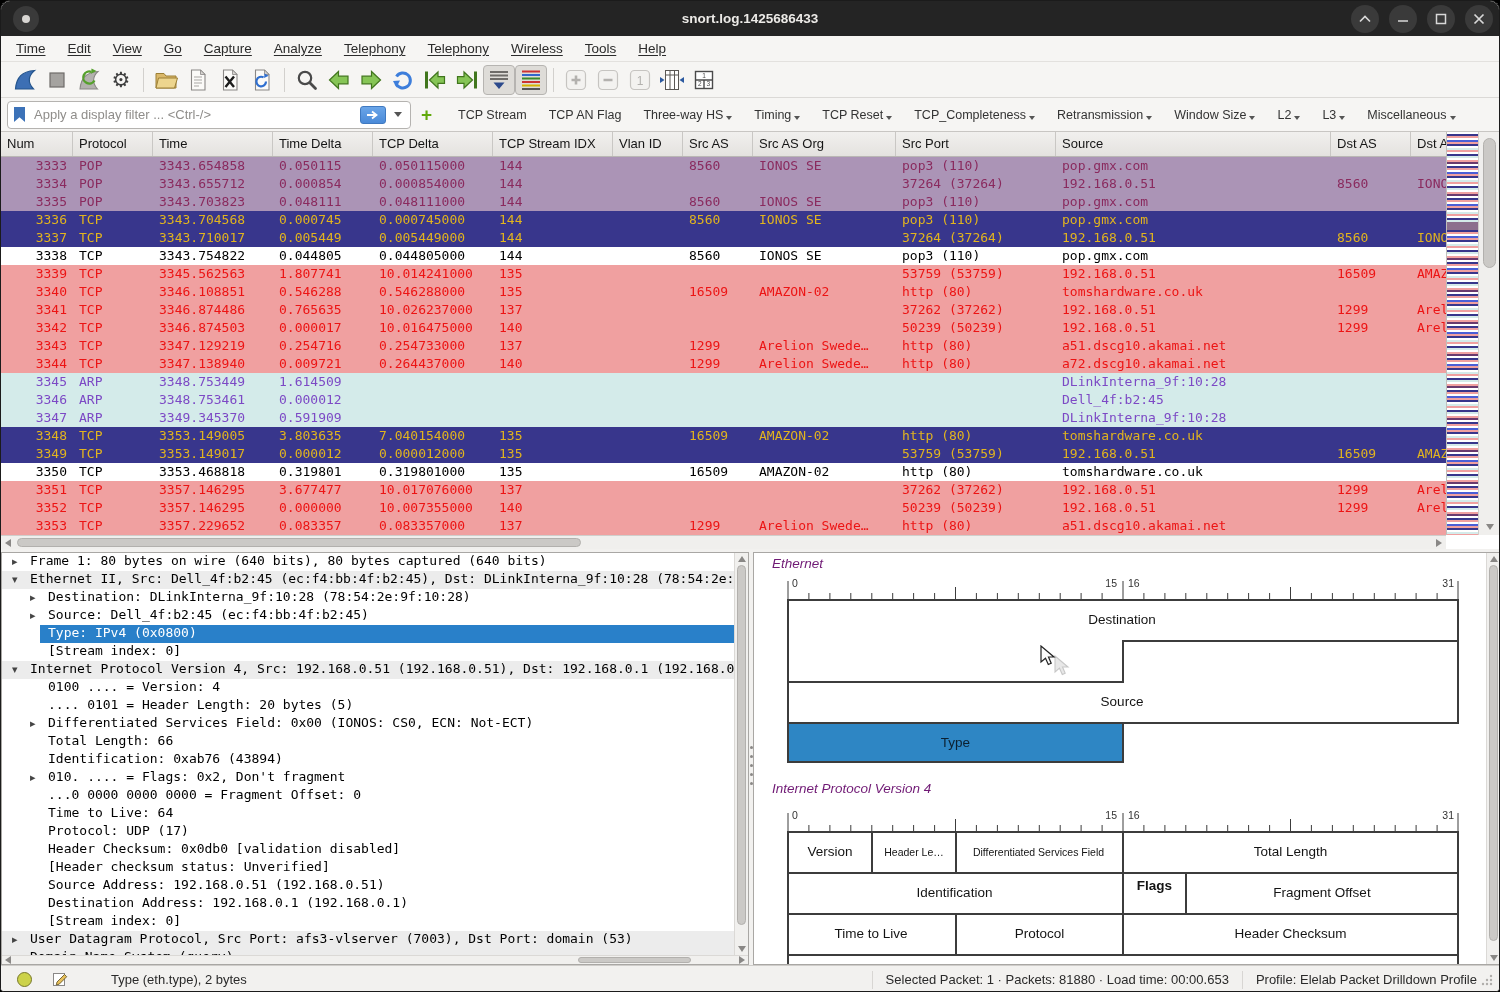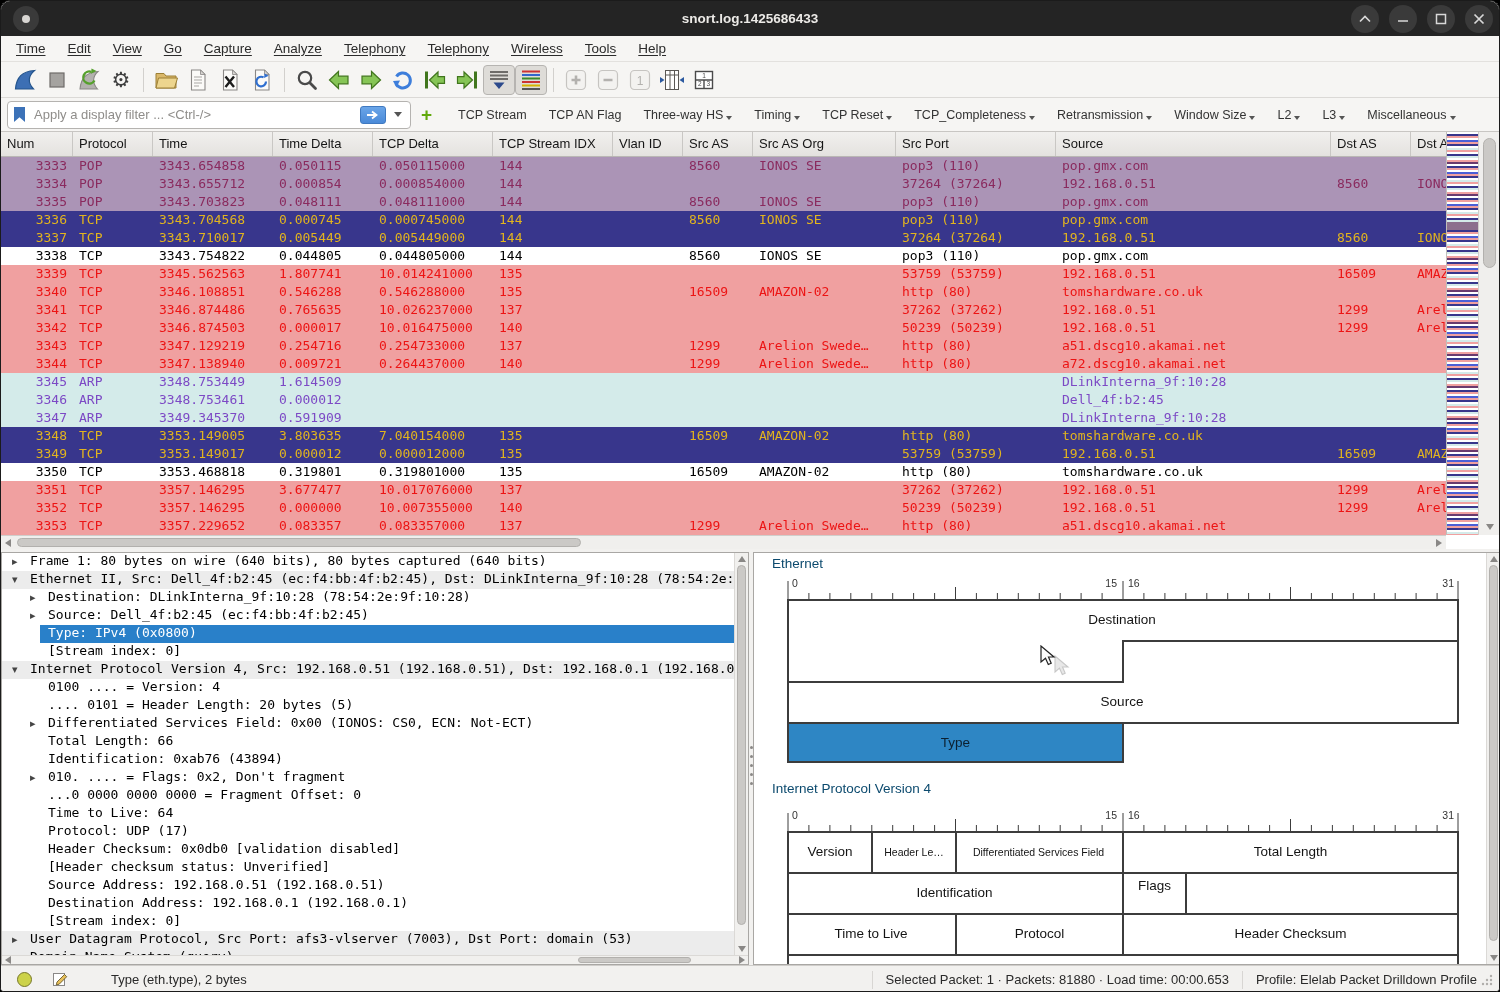--- a/index.html
+++ b/index.html
@@ -60,21 +60,21 @@
   .dtext{display:block;}
   .dline.sel::before{content:"";position:absolute;left:38px;right:0;top:0;bottom:0;background:var(--sel);}
   .dline.sel .dtext{position:relative;color:#fff;}
   .dvscroll{position:absolute;right:0;top:0;width:14px;height:402px;background:#f1f0ee;border-left:1px solid #dbd9d6;box-sizing:border-box;}
   .dvthumb{position:absolute;left:2px;top:12px;width:9px;height:360px;background:#cbc9c6;border:1px solid #b2b0ad;border-radius:5px;box-sizing:border-box;}
   .dhscroll{position:absolute;left:0;right:0;bottom:0;height:9px;background:#f1f0ee;border-top:1px solid #dbd9d6;box-sizing:border-box;}
   .dhthumb{position:absolute;left:576px;top:1px;width:113px;height:6px;background:#cbc9c6;border:1px solid #b2b0ad;border-radius:3px;box-sizing:border-box;}
   .spdots{position:absolute;left:747px;top:188px;width:6px;}
   .spdots i{display:block;width:3px;height:3px;border-radius:50%;background:#8a8886;margin:6px auto;}
   .diagram{position:absolute;left:752px;top:0;width:748px;height:413px;background:#fff;border:1px solid #a9a7a4;box-sizing:border-box;overflow:hidden;}
-  .dgtitle{position:absolute;left:18px;font-size:13.5px;color:#0c4a6e;}
+  .dgtitle{position:absolute;left:18px;font-size:13.5px;color:#701a75;font-style:italic;}
   .ruler{position:absolute;}
   .ruler text{font-family:"Liberation Sans",sans-serif;font-size:10.5px;fill:#333;}
   .gl{position:absolute;background:#3c3c3c;}
   .dglabel{position:absolute;display:flex;align-items:center;justify-content:center;font-size:13.5px;color:#141414;}
   .dglabel.small{font-size:10.5px;}
   .typebox{position:absolute;display:flex;align-items:center;justify-content:center;font-size:13.5px;color:#0c2030;background:var(--fieldfill);border:2px solid #3c3c3c;box-sizing:border-box;}
   .dgvscroll{position:absolute;right:0;top:0;bottom:0;width:14px;background:#f1f0ee;border-left:1px solid #dbd9d6;box-sizing:border-box;}
   .dgvthumb{position:absolute;left:2px;top:12px;width:9px;height:376px;background:#cbc9c6;border:1px solid #b2b0ad;border-radius:5px;box-sizing:border-box;}
   .cursor{position:absolute;}
   
@@ -766,21 +766,22 @@
       <div class="gl" style="left:368px;top:278px;width:2px;height:125px;"></div>
       <div class="gl" style="left:117px;top:278px;width:2px;height:43px;"></div>
       <div class="gl" style="left:201px;top:278px;width:2px;height:43px;"></div>
       <div class="gl" style="left:431px;top:319px;width:2px;height:43px;"></div>
       <div class="gl" style="left:201px;top:360px;width:2px;height:43px;"></div>
       <div class="dglabel" style="left:33px;top:278px;width:86px;height:41px;">Version</div>
       <div class="dglabel small" style="left:119px;top:278px;width:82px;height:41px;">Header Le…</div>
       <div class="dglabel small" style="left:201px;top:278px;width:167px;height:41px;">Differentiated Services Field</div>
       <div class="dglabel" style="left:370px;top:278px;width:333px;height:41px;">Total Length</div>
       <div class="dglabel" style="left:33px;top:319px;width:335px;height:41px;">Identification</div>
-      <div class="dglabel" style="left:370px;top:319px;width:61px;height:26px;">Flags</div>
+      <div class="dglabel" style="left:370px;top:319px;width:61px;height:26px;font-weight:bold;">Flags</div>
+      <div class="dglabel" style="left:433px;top:319px;width:270px;height:41px;">Fragment Offset</div>
       <div class="dglabel" style="left:33px;top:360px;width:168px;height:41px;">Time to Live</div>
       <div class="dglabel" style="left:203px;top:360px;width:165px;height:41px;">Protocol</div>
       <div class="dglabel" style="left:370px;top:360px;width:333px;height:41px;">Header Checksum</div>
 
       <svg class="cursor" style="left:286px;top:92px;" width="40" height="34">
         <g opacity="0.32" transform="translate(14,10)">
             <path d="M1 1 L1 17 L5.5 13.2 L8.3 19.5 L11.2 18.2 L8.5 12 L14 12 Z" fill="#bbb" stroke="#555" stroke-width="1.1"></path>
           </g>
         <path d="M1 1 L1 17 L5.5 13.2 L8.3 19.5 L11.2 18.2 L8.5 12 L14 12 Z" fill="#fbfbfb" stroke="#222" stroke-width="1.2"></path>
       </svg>

